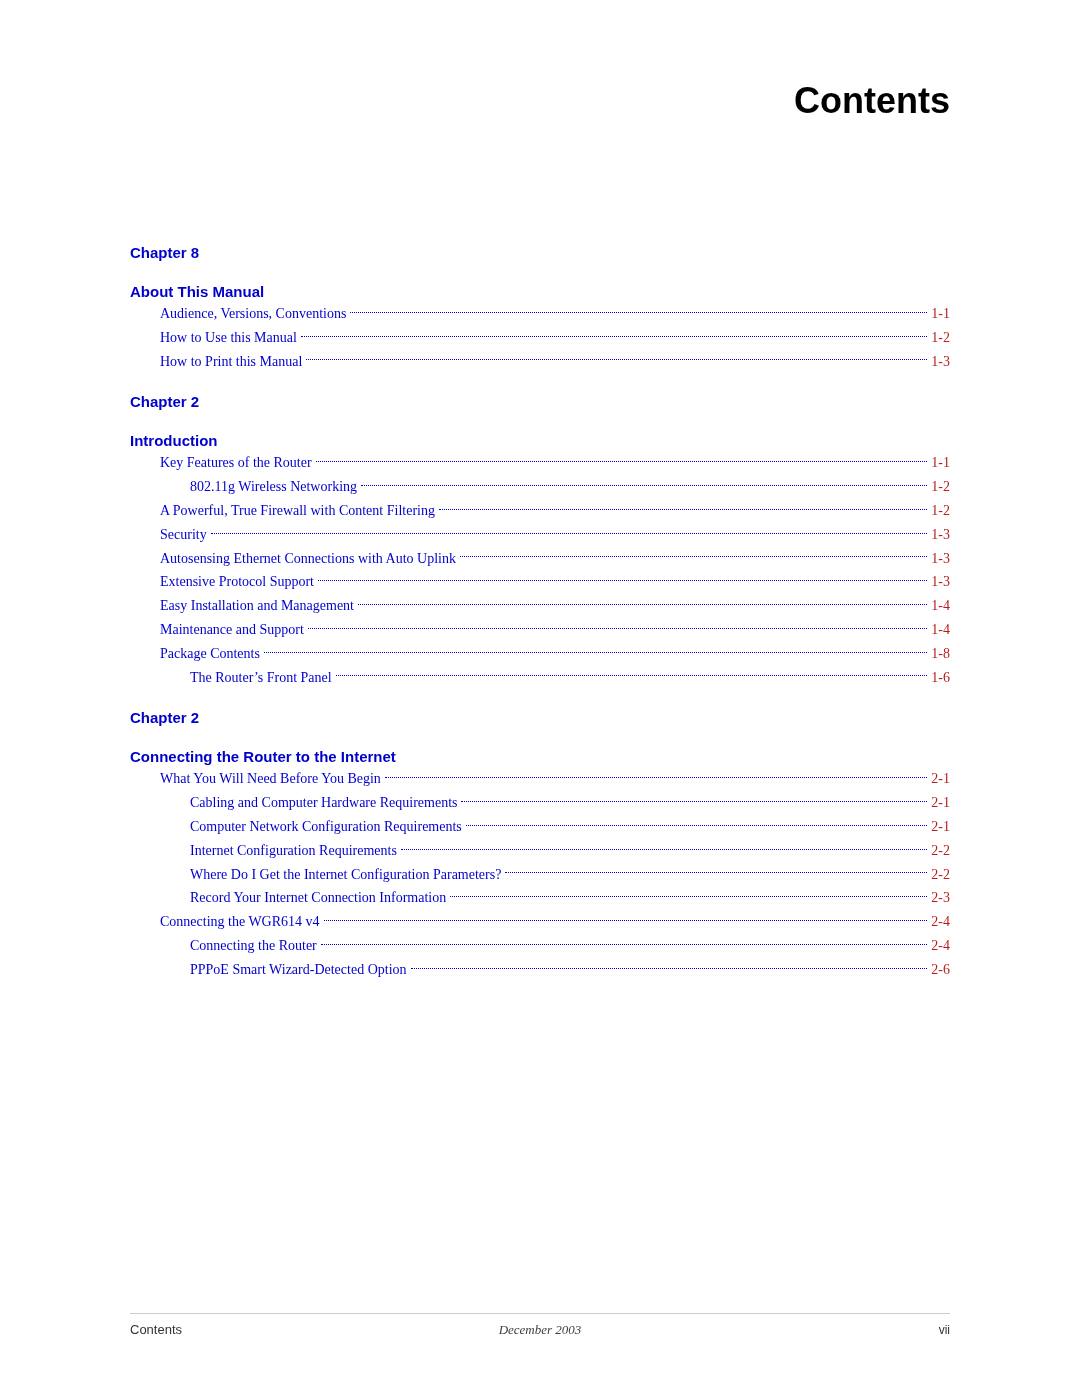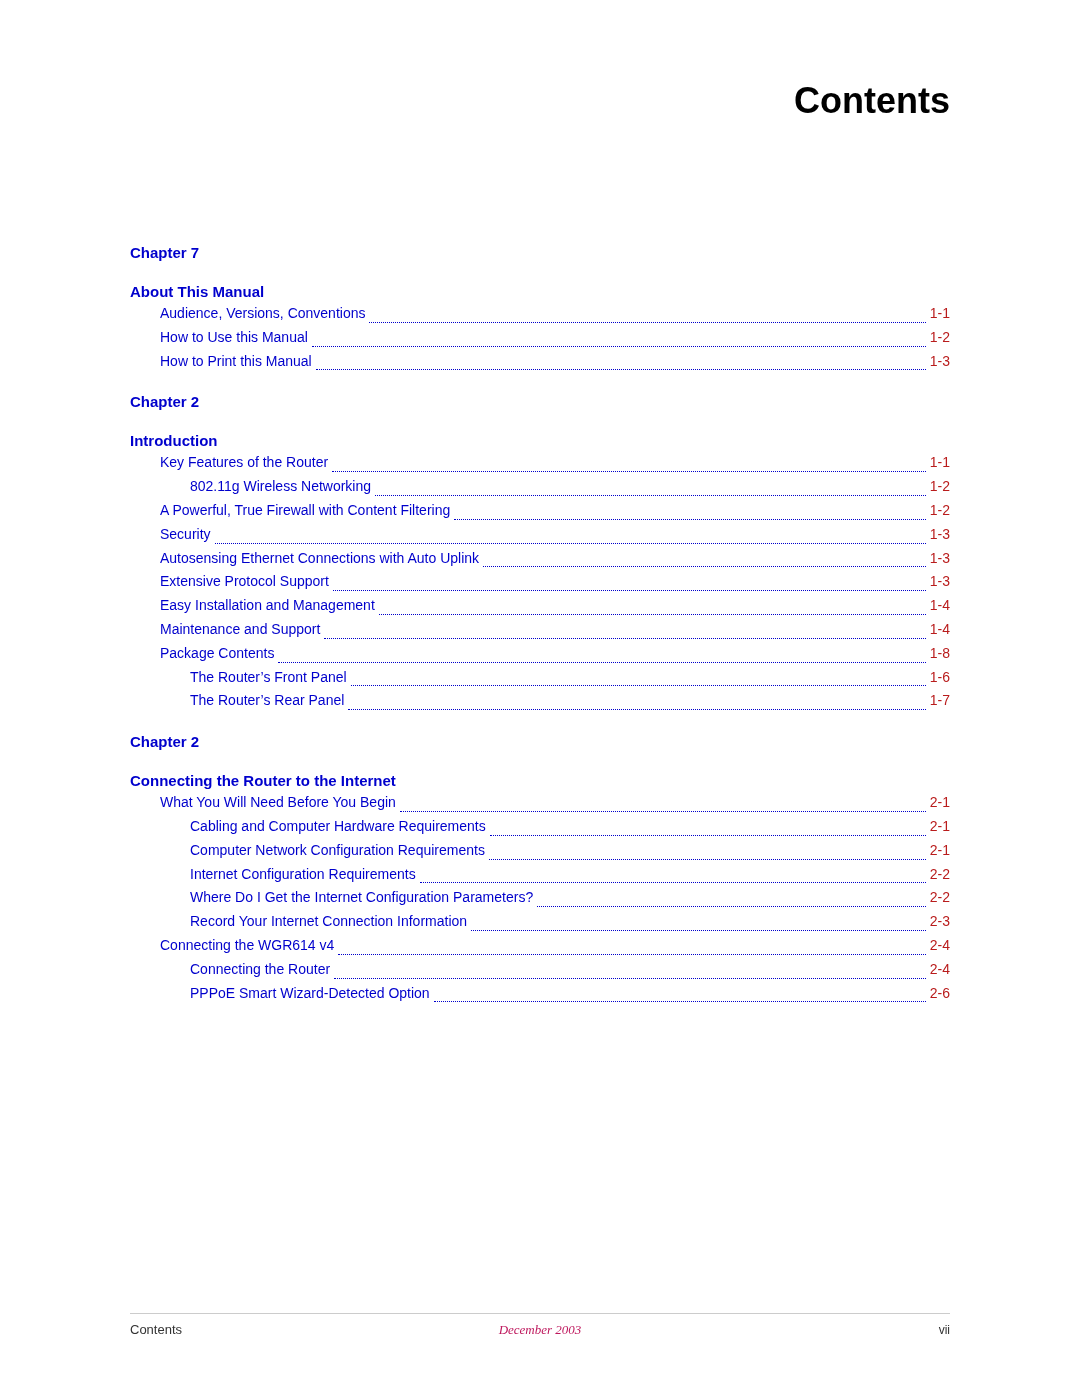--- a/index.html
+++ b/index.html
@@ -42,24 +42,24 @@
       font-weight: bold;
       font-size: 15px;
       font-family: Arial, sans-serif;
       margin-top: 18px;
       margin-bottom: 0;
       line-height: 1.4;
     }
 
     .toc-entry {
       display: flex;
-      align-items: flex-end;
+      align-items: center;
       color: #0000cc;
       font-size: 14px;
-      font-family: Liberation Sans, sans-serif;
+      font-family: Liberation Serif, serif;
       line-height: 1.7;
     }
 
     .toc-entry.level1 {
       padding-left: 30px;
     }
 
     .toc-entry.level2 {
       padding-left: 60px;
     }
@@ -101,40 +101,40 @@
     }
 
     .footer-right {
       font-size: 12px;
       color: #333;
       font-family: Arial, sans-serif;
     }
 
     .footer-center {
       font-size: 13px;
-      color: #be185d;
+      color: #404040;
       font-style: italic;
       font-family: Times New Roman, serif;
       position: absolute;
       left: 50%;
       transform: translateX(-50%);
     }
   </style>
 </head>
 <body>
 
 <div class="page">
 
   <h1 class="page-title">Contents</h1>
 
   <div class="toc-section">
 
     <div>
       <div class="chapter-heading">
-        <span>Chapter 7</span>
+        <span>Chapter 8</span>
       </div>
       <div class="chapter-heading">About This Manual</div>
     </div>
 
     <div class="toc-entry level1">
       <span class="toc-label">Audience, Versions, Conventions</span>
       <span class="toc-dots"></span>
       <span class="toc-page">1-1</span>
     </div>
     <div class="toc-entry level1">
@@ -198,25 +198,20 @@
     <div class="toc-entry level1">
       <span class="toc-label">Package Contents</span>
       <span class="toc-dots"></span>
       <span class="toc-page">1-8</span>
     </div>
     <div class="toc-entry level2">
       <span class="toc-label">The Router’s Front Panel</span>
       <span class="toc-dots"></span>
       <span class="toc-page">1-6</span>
     </div>
-    <div class="toc-entry level2">
-      <span class="toc-label">The Router’s Rear Panel</span>
-      <span class="toc-dots"></span>
-      <span class="toc-page">1-7</span>
-    </div>
 
     <div>
       <div class="chapter-heading">
         <span>Chapter 2</span>
       </div>
       <div class="chapter-heading">Connecting the Router to the Internet</div>
     </div>
 
     <div class="toc-entry level1">
       <span class="toc-label">What You Will Need Before You Begin</span>

